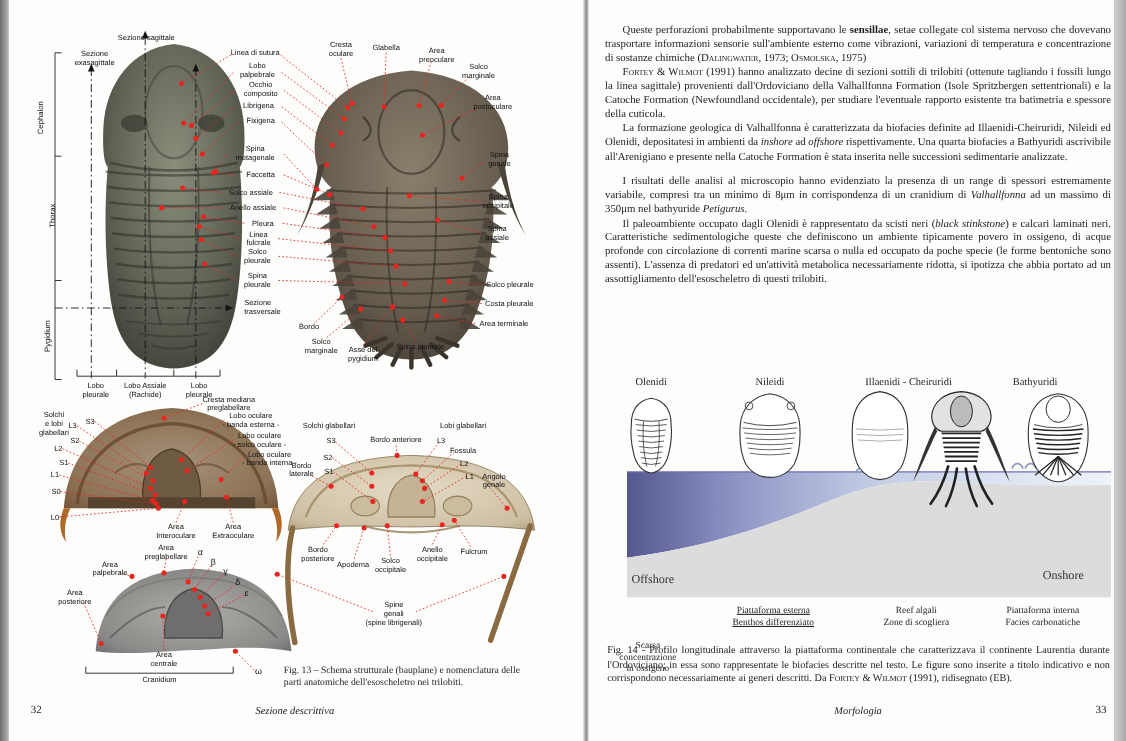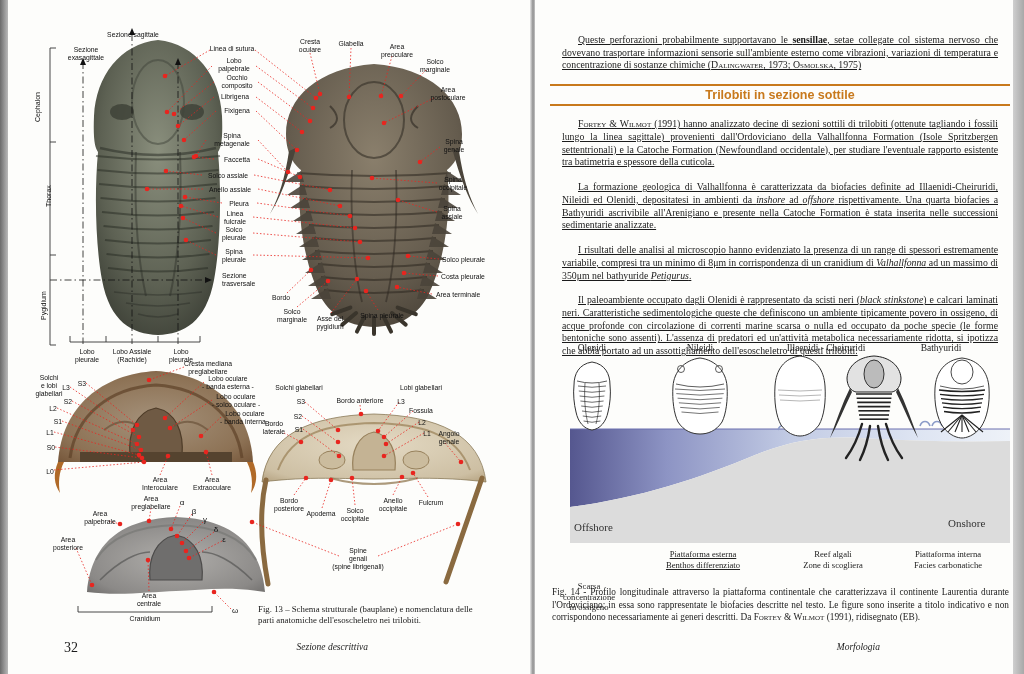--- a/index.html
+++ b/index.html
@@ -16,40 +16,40 @@
     background:linear-gradient(90deg,#cfcfcf,#a8a8a8);}
   svg.layer{position:absolute;left:0;top:0;pointer-events:none;}
   
   .flabel{position:absolute;font-family:"Liberation Sans",sans-serif;font-size:6.8px;
     line-height:1.15;color:#111;white-space:pre-line;text-align:center;
     transform:translateX(-50%);z-index:5;}
   .flabel.ta-l{transform:none;text-align:left;}
   .flabel.rot{transform:rotate(-90deg);transform-origin:0 0;white-space:nowrap;font-size:7px;}
   
   #rp-col{position:absolute;left:550px;top:22px;width:460px;z-index:4;}
-  #rp-col p{margin:12px;font-size:9.8px;line-height:1.3;text-align:justify;
-    text-indent:16px;color:#1b1b1b;text-decoration:underline;}
+  #rp-col p{margin:0;font-size:9.8px;line-height:1.3;text-align:justify;
+    text-indent:16px;color:#1b1b1b;}
   #rp-col p.gap{margin-top:10px;}
   .sc{font-variant:small-caps;}
   #heading-block{margin:9px 0 7px 0;}
   #heading-rule-top,#heading-rule-bottom{border:0;border-top:2px solid #c8791c;margin:0;}
   #section-heading{font-family:"Liberation Sans",sans-serif;font-weight:bold;
     font-size:12.5px;color:#c8791c;text-align:center;margin:2px 0;}
   .taxon-label{position:absolute;font-size:9.5px;color:#222;transform:translateX(-50%);
     z-index:5;white-space:nowrap;}
   .zone-label{position:absolute;font-size:8.6px;color:#222;transform:translateX(-50%);
     text-align:center;line-height:1.25;white-space:pre-line;z-index:5;}
   .shore{position:absolute;font-size:11px;color:#333;z-index:5;}
   #fig14-caption{position:absolute;left:552px;top:586px;width:457px;font-size:9.3px;
     line-height:1.35;text-align:justify;color:#1b1b1b;z-index:5;}
   #fig13-caption{position:absolute;left:258px;top:604px;width:232px;font-size:8.8px;
     line-height:1.3;color:#1b1b1b;z-index:5;}
-  .pagenum{position:absolute;font-size:14px;color:#1b1b1b;z-index:5;margin-left:36px;}
+  .pagenum{position:absolute;font-size:10px;color:#1b1b1b;z-index:5;}
   .running-foot{position:absolute;font-size:9.5px;font-style:italic;color:#1b1b1b;
-    text-align:right;z-index:5;}
+    text-align:center;z-index:5;}
 </style>
 </head>
 <body>
 
 <div id="spread">
   <div id="edge-left"></div>
   <div class="page" id="page-left"></div>
   <div id="seam"></div>
   <div class="page" id="page-right"></div>
   <div id="edge-right"></div>
@@ -589,25 +589,20 @@
     </div>
 
   <div id="fig13-caption">Fig. 13 – Schema strutturale (bauplane) e nomenclatura delle parti anatomiche dell'esoscheletro nei trilobiti.</div>
   <div class="pagenum" style="left:28px;top:640px">32</div>
   <div class="running-foot" style="left:168px;top:642px;width:200px">Sezione descrittiva</div>
 
   <div id="rp-col">
     <div id="para-before">
         <p>Queste perforazioni probabilmente supportavano le <b>sensillae</b>, setae collegate col sistema nervoso che dovevano trasportare informazioni sensorie sull'ambiente esterno come vibrazioni, variazioni di temperatura e concentrazione di sostanze chimiche (<span class="sc">Dalingwater</span>, 1973; <span class="sc">Osmolska</span>, 1975)</p>
       </div>
-    <div id="heading-block">
-      <hr id="heading-rule-top">
-      <div id="section-heading">Trilobiti in sezione sottile</div>
-      <hr id="heading-rule-bottom">
-    </div>
     <div id="para-after">
         <p><span class="sc">Fortey &amp; Wilmot</span> (1991) hanno analizzato decine di sezioni sottili di trilobiti (ottenute tagliando i fossili lungo la linea sagittale) provenienti dall'Ordoviciano della Valhallfonna Formation (Isole Spritzbergen settentrionali) e la Catoche Formation (Newfoundland occidentale), per studiare l'eventuale rapporto esistente tra batimetria e spessore della cuticola.</p>
         <p>La formazione geologica di Valhallfonna è caratterizzata da biofacies definite ad Illaenidi-Cheiruridi, Nileidi ed Olenidi, depositatesi in ambienti da <i>inshore</i> ad <i>offshore</i> rispettivamente. Una quarta biofacies a Bathyuridi ascrivibile all'Arenigiano e presente nella Catoche Formation è stata inserita nelle successioni sedimentarie analizzate.</p>
         <p class="gap">I risultati delle analisi al microscopio hanno evidenziato la presenza di un range di spessori estremamente variabile, compresi tra un minimo di 8μm in corrispondenza di un cranidium di <i>Valhallfonna</i> ad un massimo di 350μm nel bathyuride <i>Petigurus</i>.</p>
         <p>Il paleoambiente occupato dagli Olenidi è rappresentato da scisti neri (<i>black stinkstone</i>) e calcari laminati neri. Caratteristiche sedimentologiche queste che definiscono un ambiente tipicamente povero in ossigeno, di acque profonde con circolazione di correnti marine scarsa o nulla ed occupato da poche specie (le forme bentoniche sono assenti). L'assenza di predatori ed un'attività metabolica necessariamente ridotta, si ipotizza che abbia portato ad un assottigliamento dell'esoscheletro di questi trilobiti.</p>
       </div>
   </div>
 
   <div id="taxa-layer">
       <div class="taxon-label" style="left: 592px; top: 343px;">Olenidi</div>

